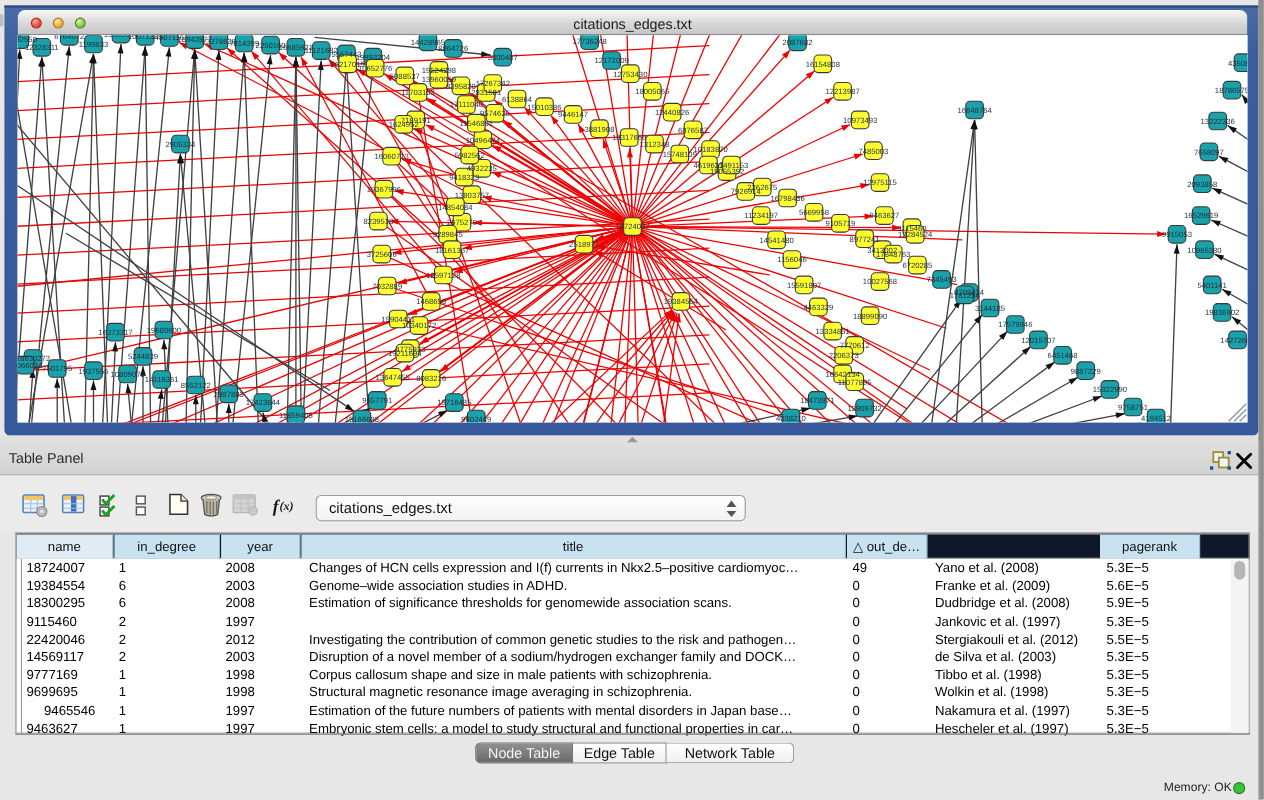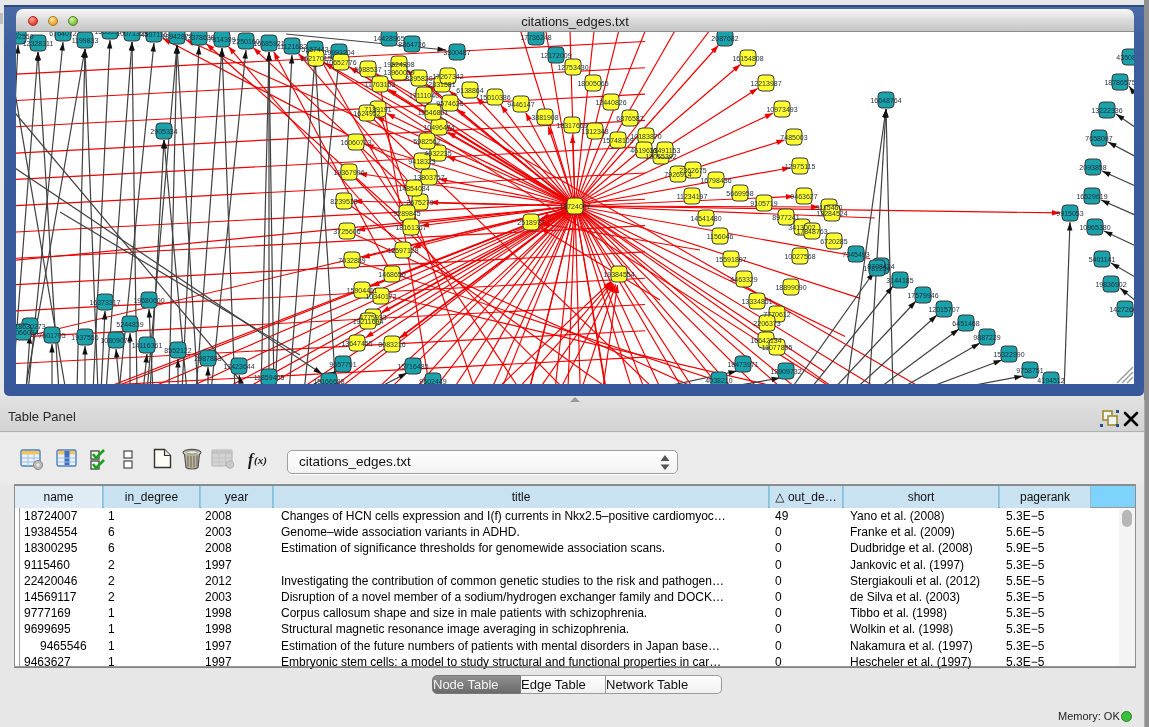--- a/index.html
+++ b/index.html
@@ -13,29 +13,29 @@
 #title{left:16px;top:14px;width:1118px;text-align:center;font-size:13px;color:#1c1c1c}
 .light{top:16px;width:10px;height:10px;border-radius:50%}
 #canvas{left:16px;top:32px;width:1118px;height:352px;background:#fff}
 
 #phead{left:0;top:396px;width:1149px;height:36px;background:linear-gradient(#e2e2e2,#d2d2d2);border-bottom:1px solid #b0b0b0}
 #phead span{position:absolute;left:8px;top:13px;font-size:13px;color:#2a2a2a}
 #toolbar{left:0;top:433px;width:1149px;height:51px;background:#ebebeb}
 #combo{left:287px;top:450px;width:391px;height:24px;background:linear-gradient(#ffffff,#f2f2f2);border:1px solid #9e9e9e;border-radius:5px;box-shadow:0 1px 0 #fff}
 #combo .txt{left:11px;top:3px;font-size:13.5px;color:#111}
 
-#thead{left:15px;top:485px;width:1121px;height:23px;background:#7dd3fc;border-top:1px solid #8a8a8a;border-bottom:1px solid #9a9a9a}
+#thead{left:15px;top:485px;width:1121px;height:23px;background:#0f172a;border-top:1px solid #8a8a8a;border-bottom:1px solid #9a9a9a}
 #thead .c{position:absolute;top:0;height:22px;background:#c8e2f2;border-right:1px solid #9bb7c8;font-size:12px;color:#111;text-align:center;line-height:22px}
 #tbody{left:15px;top:508px;width:1121px;height:159px;background:#fff;border-bottom:1px solid #9a9a9a}
 .trow{position:absolute;left:0;width:1149px;height:16px}
 .trow span{position:absolute;top:1px;font-size:12px;color:#000;white-space:nowrap}
 #vsb{left:1119px;top:509px;width:16px;height:157px;background:#f4f4f4}
 #vthumb{left:1122px;top:510px;width:10px;height:17px;background:#b6b6b6;border-radius:5px}
 
-.seg{position:absolute;top:675px;height:19px;font-size:13px;line-height:18px;border:1px solid #9a9a9a;background:linear-gradient(#ffffff,#f0f0f0);color:#111}
+.seg{position:absolute;top:675px;height:19px;font-size:13px;line-height:18px;text-align:center;border:1px solid #9a9a9a;background:linear-gradient(#ffffff,#f0f0f0);color:#111}
 #seg1{left:432px;width:89px;border-radius:5px 0 0 5px;background:linear-gradient(#909090,#6a6a6a);color:#f4f4f4;border-color:#777}
 #seg2{left:521px;width:85px;border-left:none}
 #seg3{left:606px;width:116px;border-left:none;border-radius:0 5px 5px 0}
 #status{left:0;top:701px;width:1149px;height:26px}
 #mem{left:1058px;top:710px;font-size:11px;color:#222}
 #dot{left:1121px;top:711px;width:11px;height:11px;border-radius:50%;background:#36c23b;border:1px solid #2a7d2a}
 #redge{left:1144px;top:0;width:5px;height:727px;background:#8f8f8f}
 #redge2{left:1144px;top:400px;width:1px;height:327px;background:#b0b0b0}
 </style></head><body>
 <div id="page">
@@ -767,38 +767,37 @@
 <polygon points="6,1 10.5,7 1.5,7" fill="#555"></polygon>
         <polygon points="6,16 10.5,10.5 1.5,10.5" fill="#555"></polygon>
 </svg>
     </div>
 <div class="abs" id="thead">
  <div class="c" style="left:0;width:88px;background:#dfecf5">name</div>
  <div class="c" style="left:89px;width:96px">in_degree</div>
  <div class="c" style="left:186px;width:72px">year</div>
  <div class="c" style="left:259px;width:495px">title</div>
  <div class="c" style="left:755px;width:73px">△ out_de…</div>
- <div class="c" style="left:829px;width:155px">short</div>
  <div class="c" style="left:985px;width:91px">pagerank</div>
 </div>
 <div class="abs" id="tbody"></div>
 <div class="trow" style="top:508px">
 <span style="left:24px">18724007</span>
       <span style="left:108px">1</span>
 <span style="left:205px">2008</span>
       <span style="left:281px">Changes of HCN cells expression and I(f) currents in Nkx2.5–positive cardiomyoc…</span>
 <span style="left:775px">49</span>
       <span style="left:850px">Yano et al. (2008)</span>
 <span style="left:1006px">5.3E−5</span>
     </div>
 <div class="trow" style="top:524px">
 <span style="left:24px">19384554</span>
       <span style="left:108px">6</span>
 <span style="left:205px">2003</span>
-      <span style="left:281px">Genome–wide association variants in ADHD.</span>
+      <span style="left:281px">Genome–wide association studies in ADHD.</span>
 <span style="left:775px">0</span>
       <span style="left:850px">Franke et al. (2009)</span>
 <span style="left:1006px">5.6E−5</span>
     </div>
 <div class="trow" style="top:540px">
 <span style="left:24px">18300295</span>
       <span style="left:108px">6</span>
 <span style="left:205px">2008</span>
       <span style="left:281px">Estimation of significance thresholds for genomewide association scans.</span>
 <span style="left:775px">0</span>

